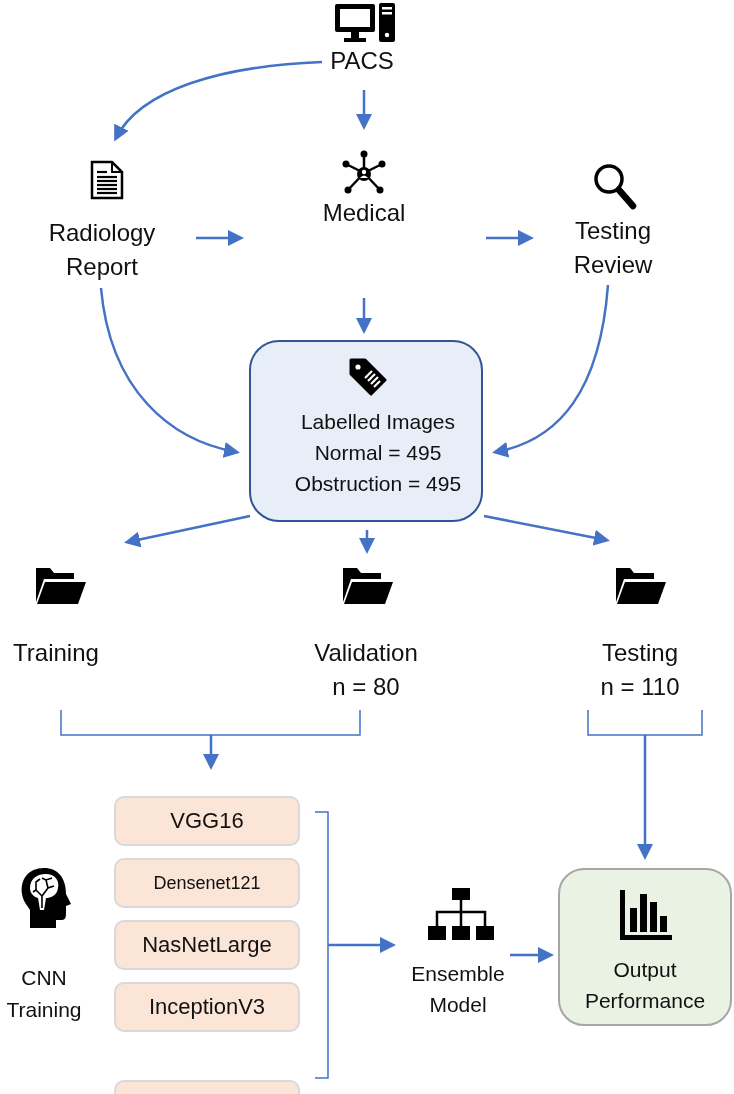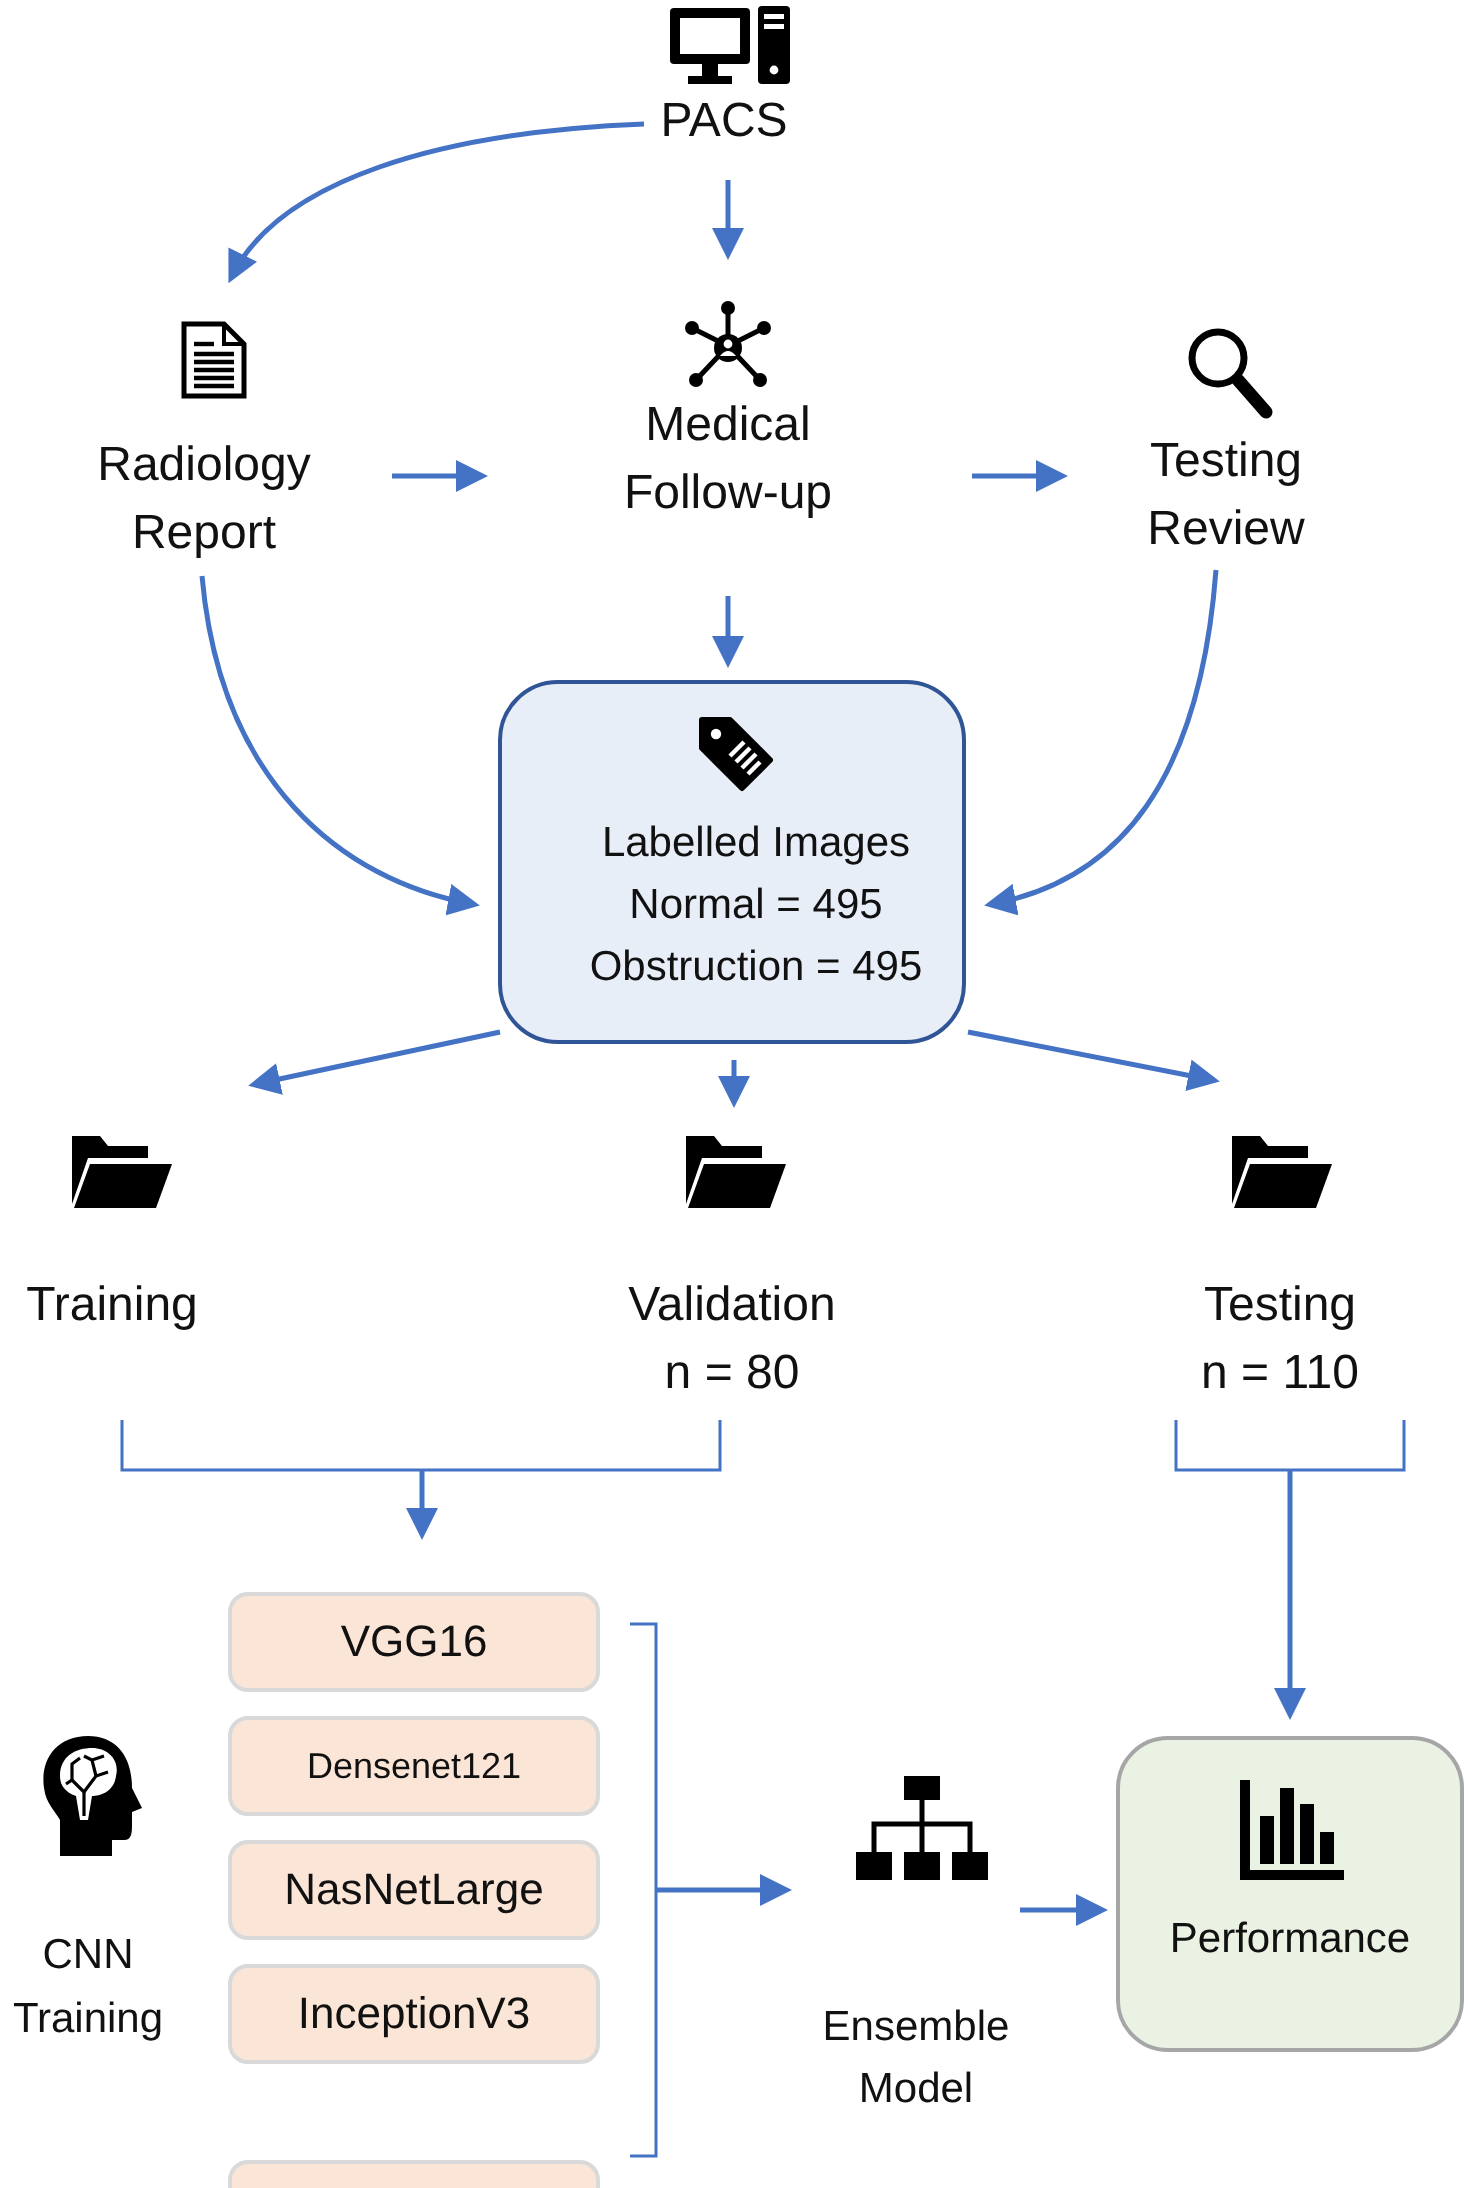--- a/index.html
+++ b/index.html
@@ -98,21 +98,20 @@
       <circle cx="42" cy="14" r="3.5"></circle>
     <circle cx="8" cy="40" r="3.5"></circle>
       <circle cx="40" cy="40" r="3.5"></circle>
       <circle cx="24" cy="24" r="7"></circle>
   </g>
   <circle cx="24" cy="22" r="2.2" fill="#fff"></circle>
   <path d="M20,28 Q24,23 28,28 Z" fill="#fff"></path>
 </svg>
 <div class="lbl" style="left:284px;top:196px;width:160px;">
   <span>Medical</span>
-  <span>Follow-up</span>
 </div>
 
 <svg class="icon" style="left:592px;top:162px" width="46" height="48" viewBox="0 0 46 48">
   <circle cx="17" cy="17" r="13" fill="none" stroke="#000" stroke-width="3.5"></circle>
   <line x1="27" y1="28" x2="41" y2="44" stroke="#000" stroke-width="6.5" stroke-linecap="round"></line>
 </svg>
 <div class="lbl" style="left:548px;top:214px;width:130px;">
   <span>Testing</span>
   <span>Review</span>
 </div>
@@ -185,30 +184,31 @@
 <svg class="icon" style="left:428px;top:886px" width="66" height="56" viewBox="0 0 66 56">
   <rect x="24" y="2" width="18" height="12" fill="#000"></rect>
   <g stroke="#000" stroke-width="2.5" fill="none">
     <line x1="33" y1="14" x2="33" y2="40"></line>
     <path d="M9,40 L9,26 L57,26 L57,40"></path>
   </g>
   <rect x="0" y="40" width="18" height="14" fill="#000"></rect>
   <rect x="24" y="40" width="18" height="14" fill="#000"></rect>
   <rect x="48" y="40" width="18" height="14" fill="#000"></rect>
 </svg>
-<div class="lbl" style="left:396px;top:958px;width:124px;font-size:21px;line-height:31px;margin-top:40px;">
+<div class="lbl" style="left:396px;top:958px;width:124px;font-size:21px;line-height:31px;">
   <span>Ensemble</span>
   <span>Model</span>
 </div>
 
 <div class="output-box">
   <svg class="icon" style="left:58px;top:18px" width="56" height="54" viewBox="0 0 56 54">
     <rect x="2" y="2" width="5" height="50" fill="#000"></rect>
     <rect x="2" y="47" width="52" height="5" fill="#000"></rect>
     <rect x="12" y="20" width="7" height="24" fill="#000"></rect>
     <rect x="22" y="6" width="7" height="38" fill="#000"></rect>
     <rect x="32" y="14" width="7" height="30" fill="#000"></rect>
     <rect x="42" y="28" width="7" height="16" fill="#000"></rect>
   </svg>
   <div class="output-text">
+    <div>Output</div>
     <div>Performance</div>
   </div>
 </div>
 
 </body></html>

